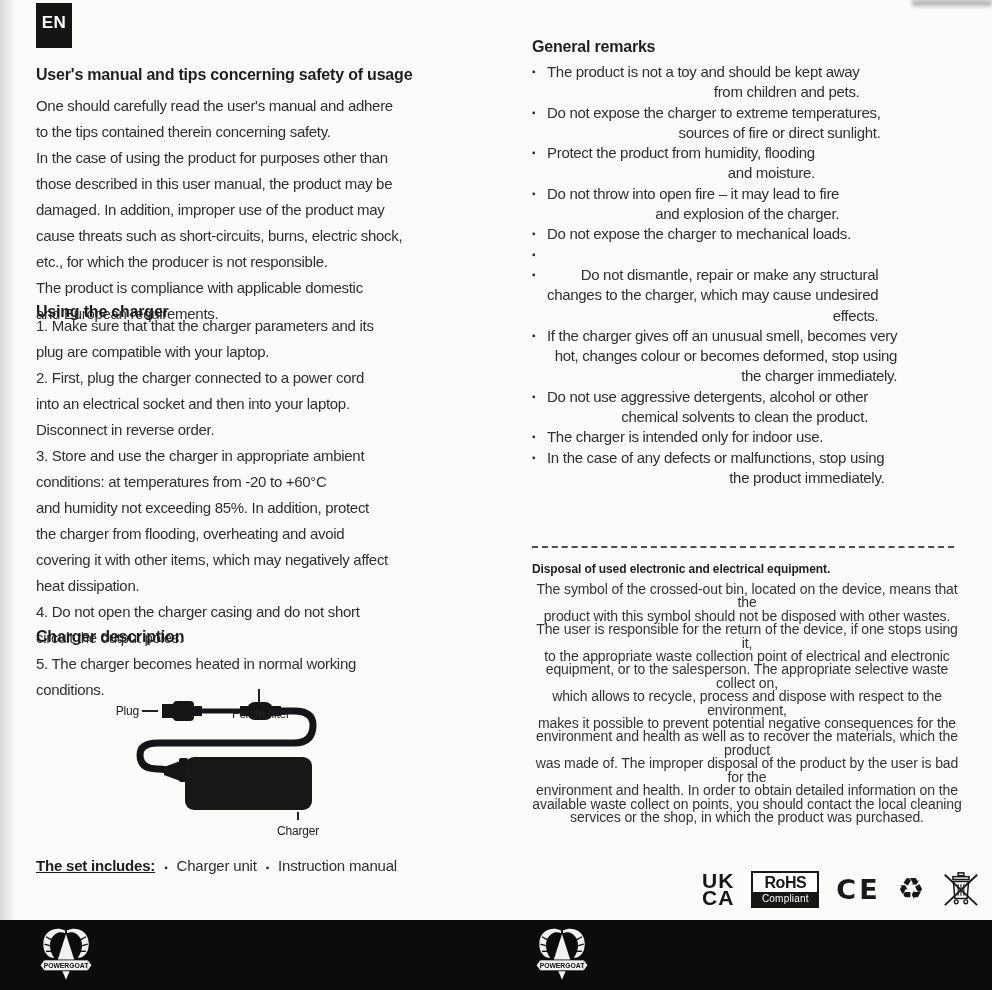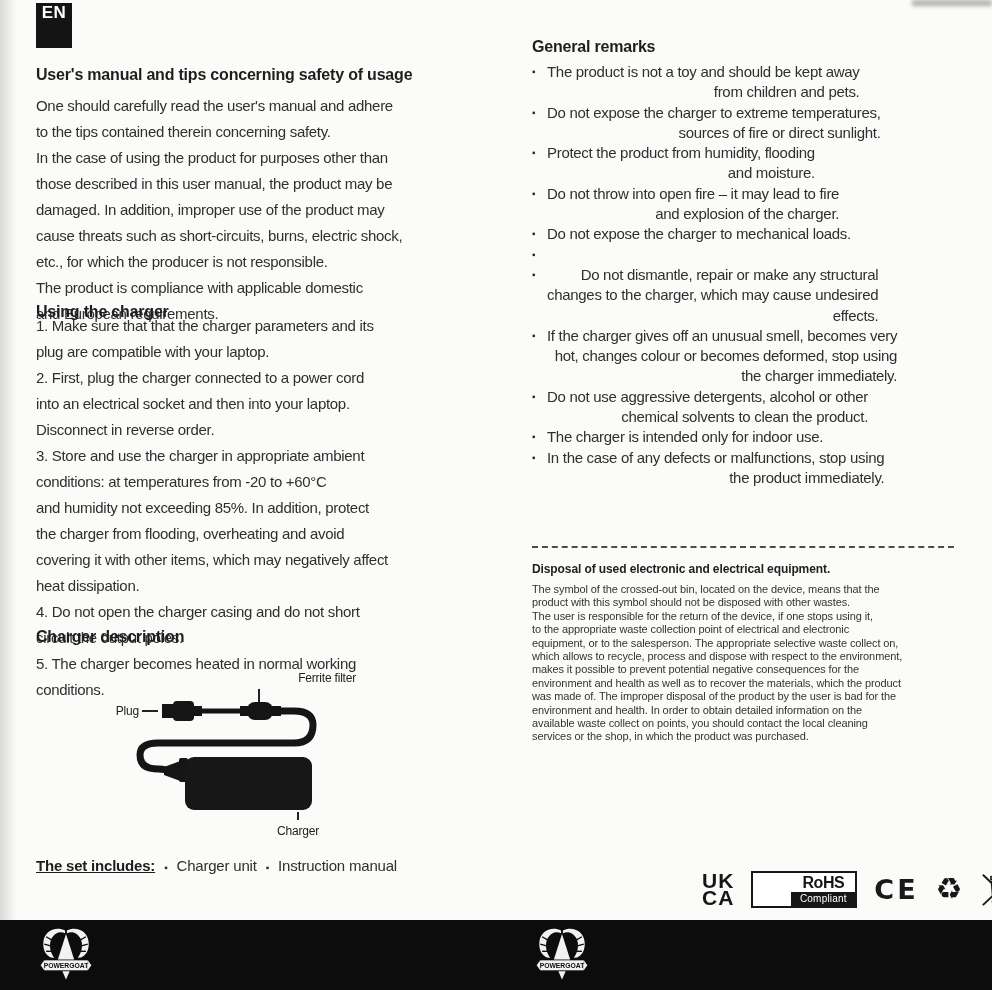--- a/index.html
+++ b/index.html
@@ -2,38 +2,38 @@
 <html><head>
 <meta charset="utf-8">
 <style>
   html,body{margin:0;padding:0;background:#e9e9e7;}
   #page{position:relative;width:992px;height:990px;background:#fbfbf9;overflow:hidden;
         font-family:"Liberation Sans","DejaVu Sans",sans-serif;color:#333;}
   .edge-shade{position:absolute;left:0;top:0;width:16px;height:920px;
         background:linear-gradient(to right,rgba(60,60,58,.18),rgba(60,60,58,0));pointer-events:none;}
   .corner-smudge{position:absolute;left:912px;top:0;width:80px;height:6px;background:#555;opacity:.45;filter:blur(2px);}
   .lang-badge{position:absolute;left:36px;top:3px;width:36px;height:45px;background:#141414;
-        color:#fff;font-weight:bold;font-size:17px;display:flex;align-items:flex-start;justify-content:center;padding-bottom:6px;box-sizing:border-box;letter-spacing:.5px;}
+        color:#fff;font-weight:bold;font-size:17px;display:flex;align-items:center;justify-content:center;padding-bottom:6px;box-sizing:border-box;letter-spacing:.5px;}
   .h1{position:absolute;font-weight:bold;color:#1e1e1e;font-size:16px;letter-spacing:-0.2px;white-space:nowrap;}
   .body-block{position:absolute;font-size:15px;line-height:26px;letter-spacing:-0.3px;color:#2f2f2f;white-space:pre-line;width:452px;}
   .remarks{position:absolute;left:532px;top:62px;width:430px;}
   .remark{display:flex;align-items:flex-start;}
   .remark .blt{width:15px;flex:0 0 15px;font-size:10px;line-height:20.3px;color:#2b2b2b;}
   .remark .rtxt{font-size:15px;line-height:20.3px;letter-spacing:-0.3px;color:#2f2f2f;white-space:pre-line;text-align:right;}
   .dashes{position:absolute;left:532px;top:546px;width:422px;border-top:2px dashed #4d4d4d;}
   .small-h{position:absolute;left:532px;top:562px;font-size:12px;font-weight:bold;color:#1e1e1e;letter-spacing:-0.1px;}
-  .small-body{position:absolute;left:532px;top:583px;width:430px;font-size:11px;line-height:13.4px;
-        letter-spacing:-0.1px;color:#333;white-space:pre-line;}
+  .small-body{position:absolute;left:532px;top:583px;width:430px;font-size:14px;line-height:13.4px;
+        letter-spacing:-0.1px;color:#333;white-space:pre-line;text-align:center;}
   .diagram-label{position:absolute;font-size:12px;color:#222;letter-spacing:-0.2px;}
   .set-row{position:absolute;left:36px;top:857px;font-size:15px;color:#2f2f2f;letter-spacing:-0.2px;display:flex;align-items:baseline;gap:9px;}
   .set-row .lbl{font-weight:bold;color:#1d1d1d;text-decoration:underline;}
   .set-row .sblt{font-size:10px;}
   .logos{position:absolute;left:702px;top:848px;height:42px;display:flex;align-items:center;gap:17px;margin-top:20px;}
   .ukca{font-weight:800;font-size:21px;line-height:17px;color:#161616;letter-spacing:1px;text-align:left;}
-  .rohs{width:64px;border:2.5px solid #161616;background:#fff;text-align:center;padding-left:38px;}
+  .rohs{width:64px;border:2.5px solid #161616;background:#fff;text-align:center;}
   .rohs .rt{font-weight:bold;font-size:16px;color:#161616;line-height:19px;letter-spacing:-0.5px;}
   .rohs .rb{background:#161616;color:#fff;font-size:10px;line-height:14px;letter-spacing:0.2px;}
   .ce{font-size:27px;font-weight:600;color:#1a1a1a;letter-spacing:3px;font-family:"DejaVu Sans",sans-serif;}
   .recycle{font-size:30px;color:#161616;line-height:30px;font-family:"DejaVu Sans",sans-serif;}
   .footer{position:absolute;left:0;top:920px;width:992px;height:70px;background:#0c0c0c;}
   .goat{position:absolute;top:4px;}
   svg{display:block;}
 </style>
 </head>
 <body>
@@ -98,21 +98,21 @@
 
     <path d="M245,49 H258 Q277,49 277,63 Q277,81 258,81 H122 Q104,81 104,93 Q104,107 122,107 Q131,107 137,111" fill="none" stroke="#151515" stroke-width="7" stroke-linecap="round"></path>
 
     <g>
       <polygon points="128,105 147,98 147,120 128,113" fill="#151515"></polygon>
       <rect x="143" y="96" width="9" height="24" rx="2" fill="#151515"></rect>
     </g>
 
     <rect x="149" y="95" width="127" height="53" rx="9" fill="#171717"></rect>
   </svg>
-  <div class="diagram-label" style="left:232px;top:671px;width:124px;text-align:right;">Ferrite filter</div>
+  <div class="diagram-label" style="left:232px;top:707px;width:124px;text-align:left;">Ferrite filter</div>
   <div class="diagram-label" style="left:98px;top:704px;width:41px;text-align:right;">Plug</div>
   <div class="diagram-label" style="left:258px;top:824px;width:80px;text-align:center;">Charger</div>
 
   <div class="set-row">
     <span class="lbl">The set includes:</span>
     <span class="sblt">▪</span>
     <span>Charger unit</span>
     <span class="sblt">▪</span>
     <span>Instruction manual</span>
   </div>

